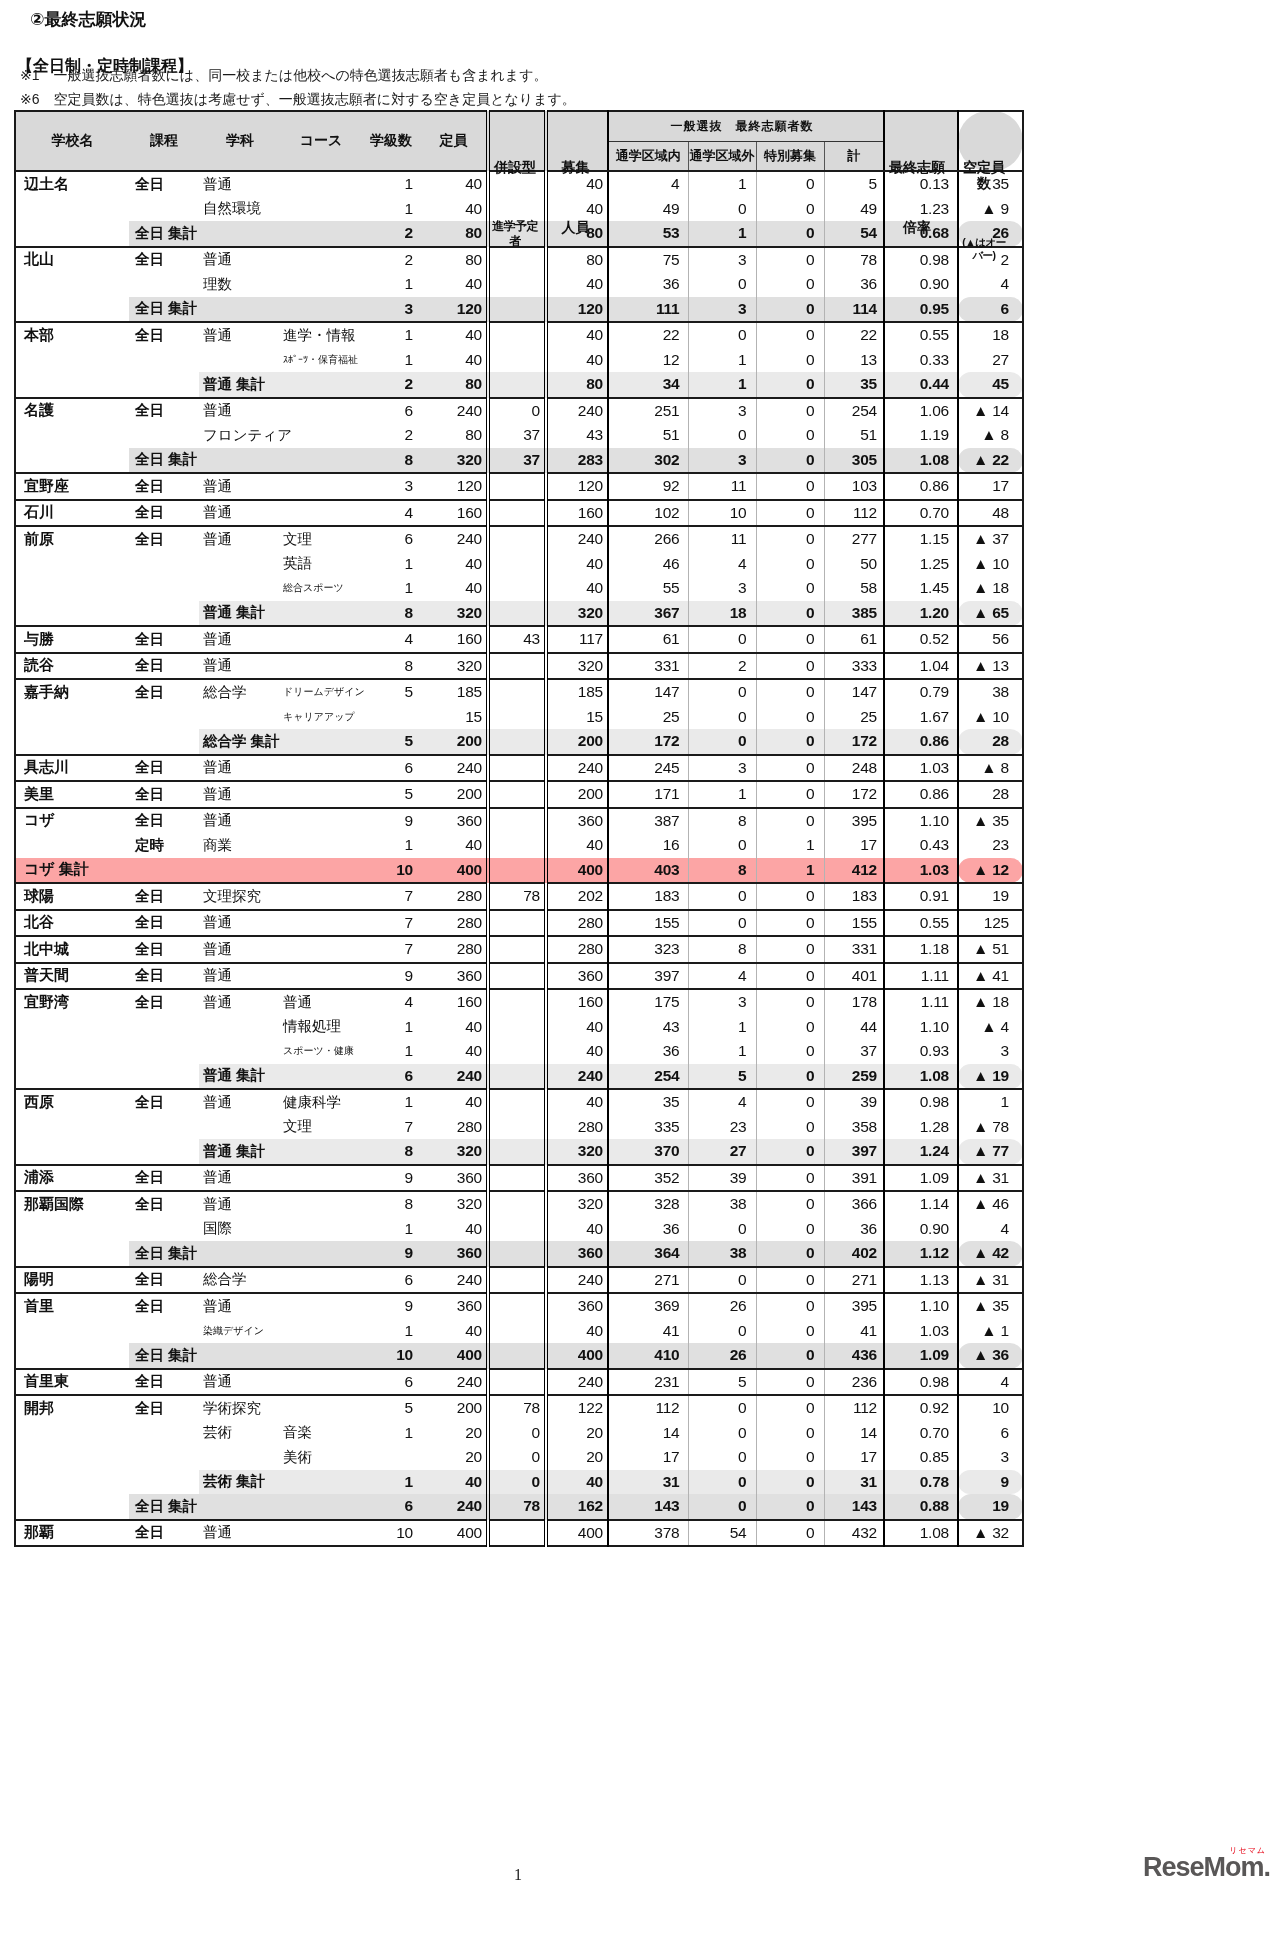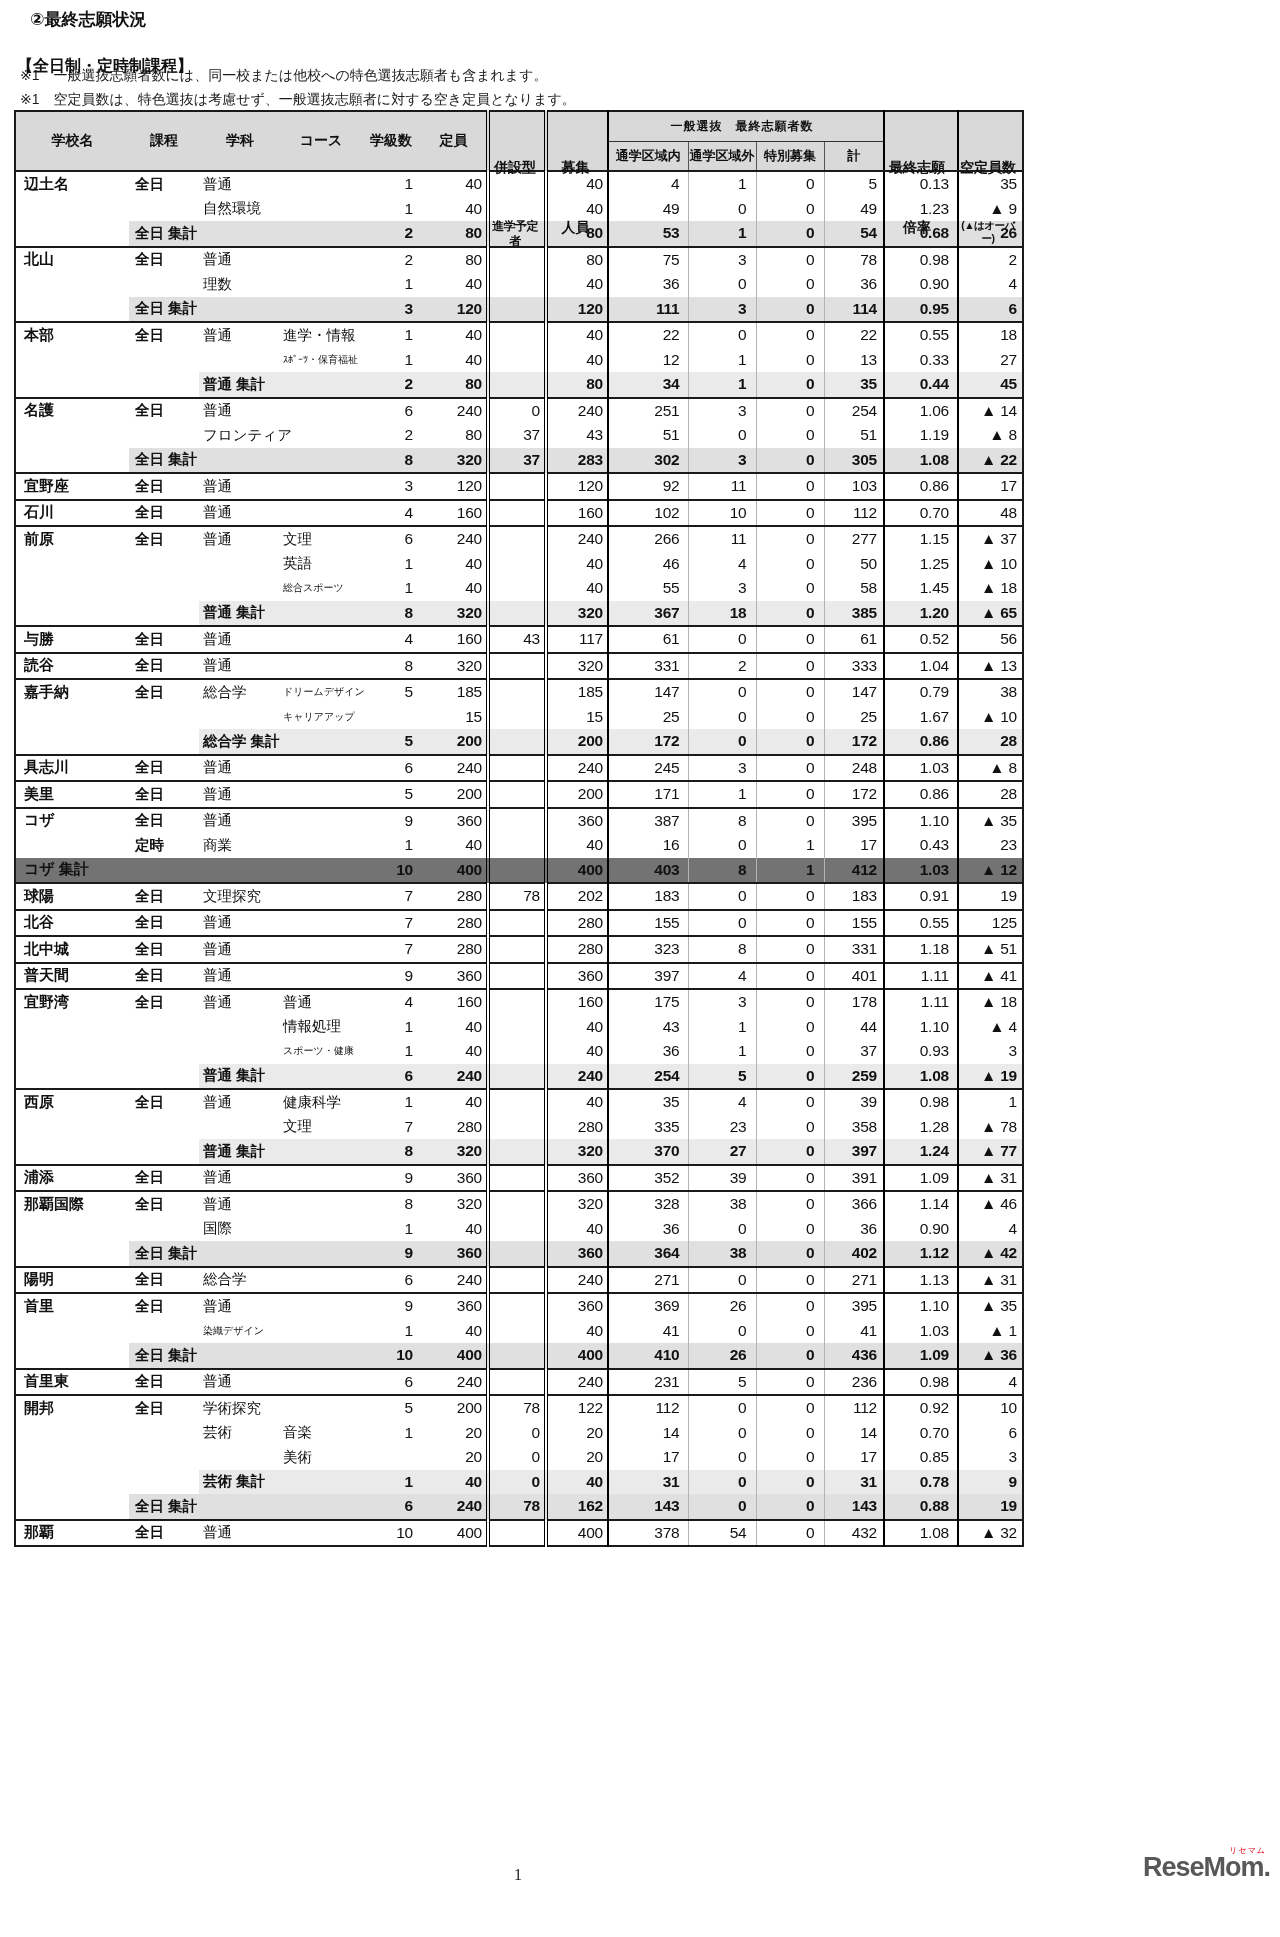--- a/index.html
+++ b/index.html
@@ -35,46 +35,46 @@
   .c-num{text-align:right;font-size:15.5px;letter-spacing:-0.2px;}
   .col-classes{padding-right:8px;}
   .col-capacity{padding-right:4px;}
   .col-affiliated{border-left:4px double #000;padding-right:4px;}
   .col-recruit{border-left:4px double #000;padding-right:4px;}
   .col-in_area{border-left:2px solid #000;padding-right:8px;}
   .col-out_area{border-left:1px solid #b3b3b3;padding-right:9px;}
   .col-special{border-left:1px solid #b3b3b3;padding-right:9px;}
   .col-total{border-left:1px solid #b3b3b3;padding-right:6px;}
   .col-ratio{border-left:2px solid #000;padding-right:8px;}
-  .col-vacancy{border-left:2px solid #000;padding-right:5px;}
+  .col-vacancy{border-left:2px solid #000;padding-right:13px;border-radius:30px;}
   tr.subtotal td{font-weight:bold;}
   tr.subtotal td.nofill{background:#fff;font-weight:normal;}
   tr.sub-dept td.fill{background:#eaeaea;}
   tr.sub-program td.fill{background:#e0e0e0;}
-  tr.sub-school td.fill{background:#737373;}
+  tr.sub-school td.fill{background:#fca5a5;}
   .c-label{text-align:left;}
   .c-label.lc-school{padding-left:8px;font-size:15px;}
   .c-label.lc-program{padding-left:6px;}
   .c-label.lc-dept{padding-left:4px;}
 
   .page-number{position:absolute;left:14px;top:1866px;width:1008px;text-align:center;
                font-size:16px;font-family:"Liberation Serif","DejaVu Serif",serif;color:#222;}
   .brand{position:absolute;right:10px;top:1852px;font-weight:800;font-size:27px;
          color:#595757;letter-spacing:-1px;}
   .brand-kana{position:absolute;top:-7px;right:4px;font-size:8px;font-weight:normal;
               color:#e60012;letter-spacing:1px;}
 </style>
 </head>
 <body>
 
 <div id="page">
   <div class="title">②最終志願状況</div>
   <div class="section">【全日制・定時制課程】</div>
   <div class="note note1">※1　一般選抜志願者数には、同一校または他校への特色選抜志願者も含まれます。</div>
-  <div class="note note2">※1　空定員数は、特色選抜は考慮せず、一般選抜志願者に対する空き定員となります。</div>
+  <div class="note note2">※6　空定員数は、特色選抜は考慮せず、一般選抜志願者に対する空き定員となります。</div>
 
   <table class="app">
     <colgroup>
       <col style="width:114px">
         <col style="width:70px">
         <col style="width:82px">
         <col style="width:80px">
       <col style="width:60px">
         <col style="width:67px">
         <col style="width:58px">

